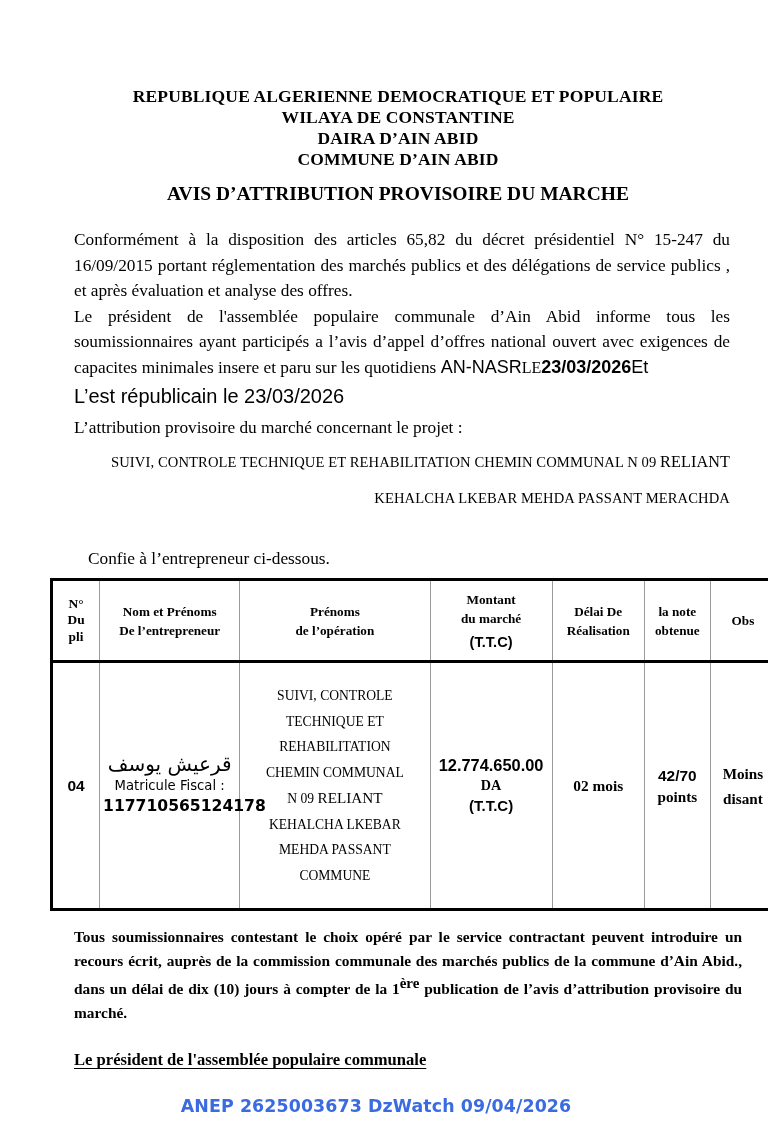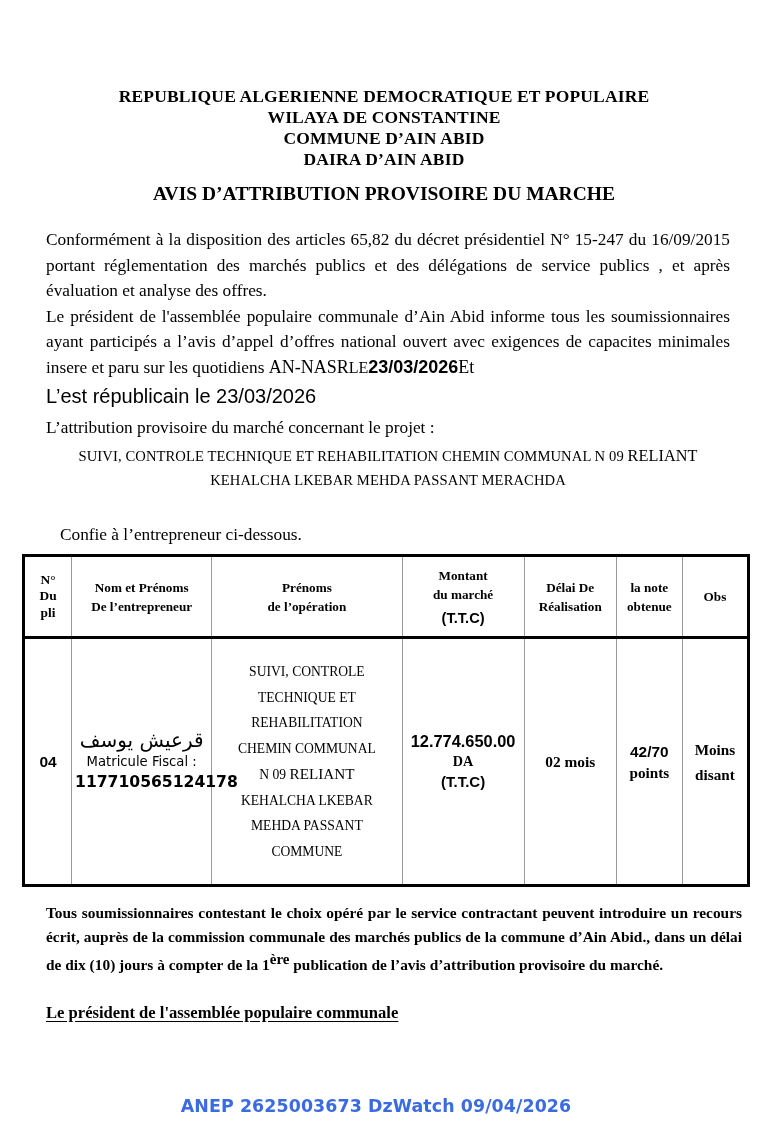--- a/index.html
+++ b/index.html
@@ -13,20 +13,21 @@
     position: relative;
     font-family: "Liberation Serif", serif;
     color: #000000;
     overflow: hidden;
   }
   .page {
     position: relative;
     width: 768px;
     height: 802px;
     box-sizing: border-box;
+    padding-left: 28px;
   }
 
   
   .header {
     text-align: center;
     padding-top: 86px;
   }
   .header .line {
     font-weight: bold;
     font-size: 17.5px;
@@ -58,21 +59,21 @@
     text-align: justify;
     text-justify: inter-word;
   }
   p.p1 {
     margin-top: 21px;
   }
   p.p2 {
     margin-top: 0px;
   }
   .sans {
-    font-family: Liberation Serif, serif;
+    font-family: Liberation Sans, sans-serif;
     font-size: 18px;
   }
   .sans-b {
     font-family: "Liberation Sans", sans-serif;
     font-size: 18px;
     font-weight: bold;
   }
   .smallcaps-le {
     font-variant: small-caps;
     font-size: 16px;
@@ -83,23 +84,23 @@
     line-height: 28px;
     margin: 2px 0 0 0;
   }
   p.p3 {
     margin-top: 5px;
     font-size: 17.3px;
     line-height: 25px;
     text-align: left;
   }
   .project-title {
-    text-align: center;
+    text-align: right;
     font-size: 14.6px;
-    line-height: 24px;
+    line-height: 36px;
     margin: 4px 0 0 0;
     letter-spacing: 0.1px;
   }
   .project-title .big {
     font-size: 16.2px;
   }
   .confie {
     font-size: 17.3px;
     margin: 33px 0 0 14px;
   }
@@ -260,22 +261,22 @@
   }
 </style>
 </head>
 <body>
 
 <div class="page">
 
   <div class="header">
     <div class="line l1">REPUBLIQUE ALGERIENNE DEMOCRATIQUE ET POPULAIRE</div>
     <div class="line l2">WILAYA DE CONSTANTINE</div>
+    <div class="line l3">DAIRA D’AIN ABID</div>
     <div class="line l4">COMMUNE D’AIN ABID</div>
-    <div class="line l3">DAIRA D’AIN ABID</div>
     <div class="title">AVIS D’ATTRIBUTION PROVISOIRE DU MARCHE</div>
   </div>
 
   <div class="body-wrap">
 
     <p class="para p1">Conformément à la disposition des articles 65,82 du décret présidentiel N° 15-247 du 16/09/2015 portant réglementation des marchés publics et des délégations de service publics , et après évaluation et analyse des offres.</p>
 
     <p class="para p2"><span>Le président de l'assemblée populaire communale d’Ain Abid informe tous les soumissionnaires ayant participés a l’avis d’appel d’offres national ouvert avec exigences de capacites minimales insere et paru sur les quotidiens </span><span class="sans">AN-NASR</span><span class="smallcaps-le">LE</span><span class="sans-b">23/03/2026</span><span class="sans">Et</span></p>
 
     <p class="republicain">L’est républicain le 23/03/2026</p>

